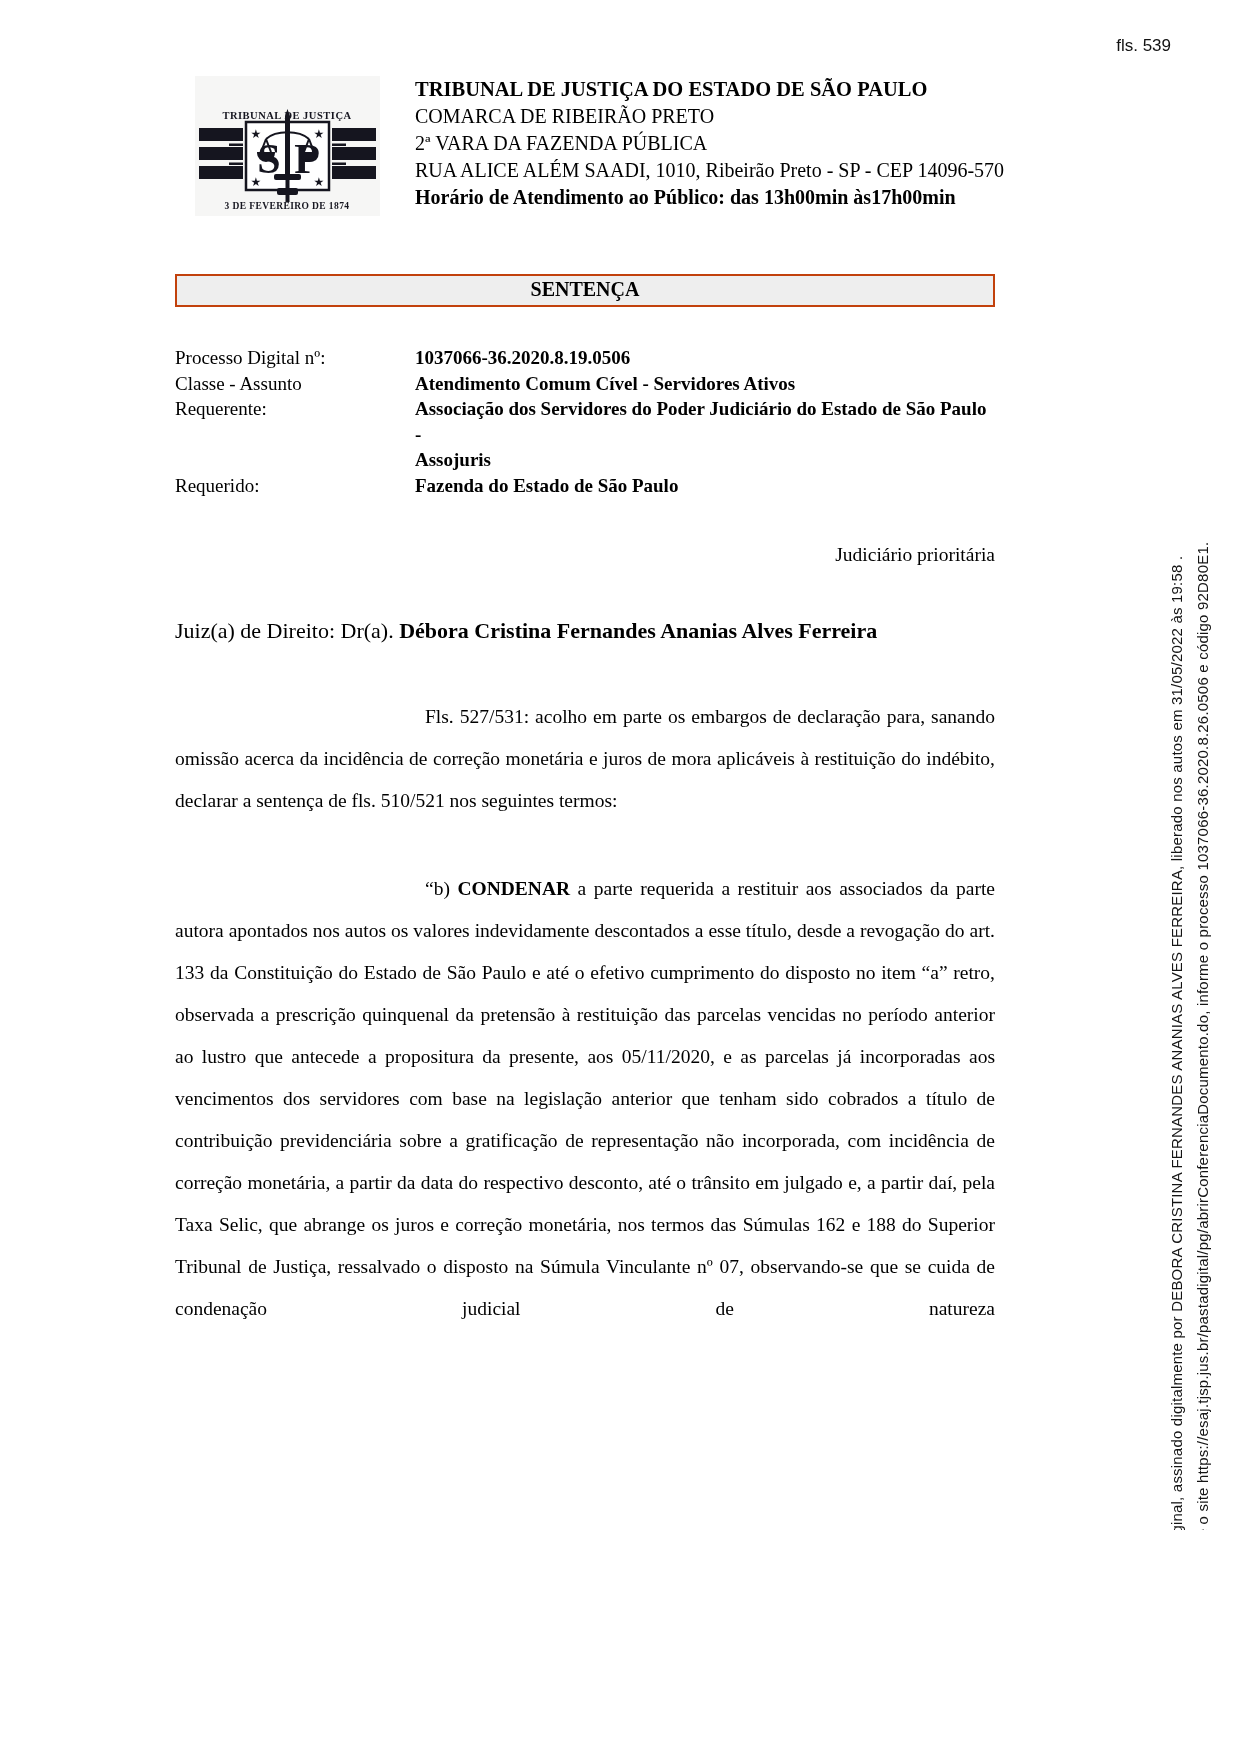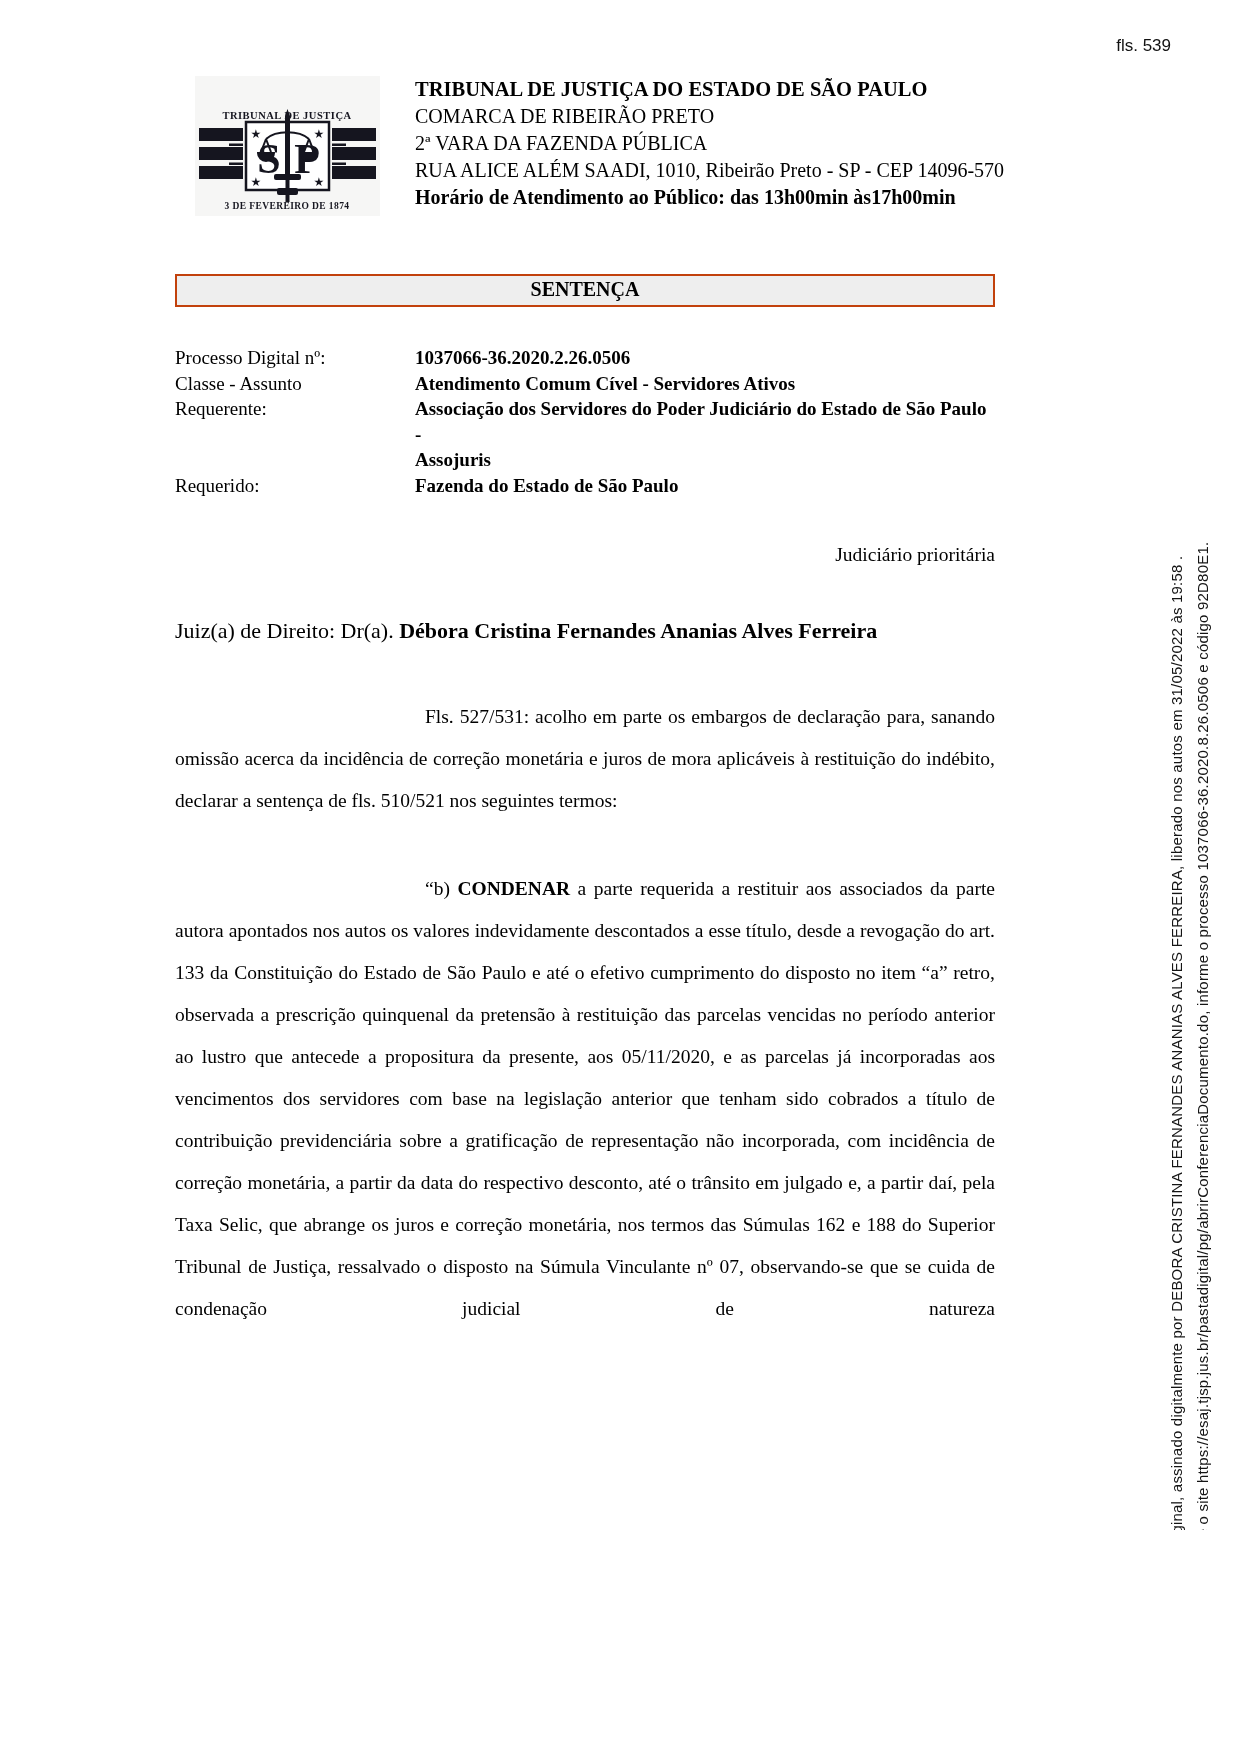--- a/index.html
+++ b/index.html
@@ -103,21 +103,21 @@
       </div>
     </div>
 
     <div class="sentenca-box">
       <span>SENTENÇA</span>
     </div>
 
     <div class="info">
       <div class="info-row">
         <span class="info-label">Processo Digital nº:</span>
-        <span class="info-value">1037066-36.2020.2.26.0506</span>
+        <span class="info-value">1037066-36.2020.8.19.0506</span>
       </div>
       <div class="info-row">
         <span class="info-label">Classe - Assunto</span>
         <span class="info-value">Atendimento Comum Cível - Servidores Ativos</span>
       </div>
       <div class="info-row">
         <span class="info-label">Requerente:</span>
         <span class="info-value">Associação dos Servidores do Poder Judiciário do Estado de São Paulo -
 Assojuris</span>
       </div>

